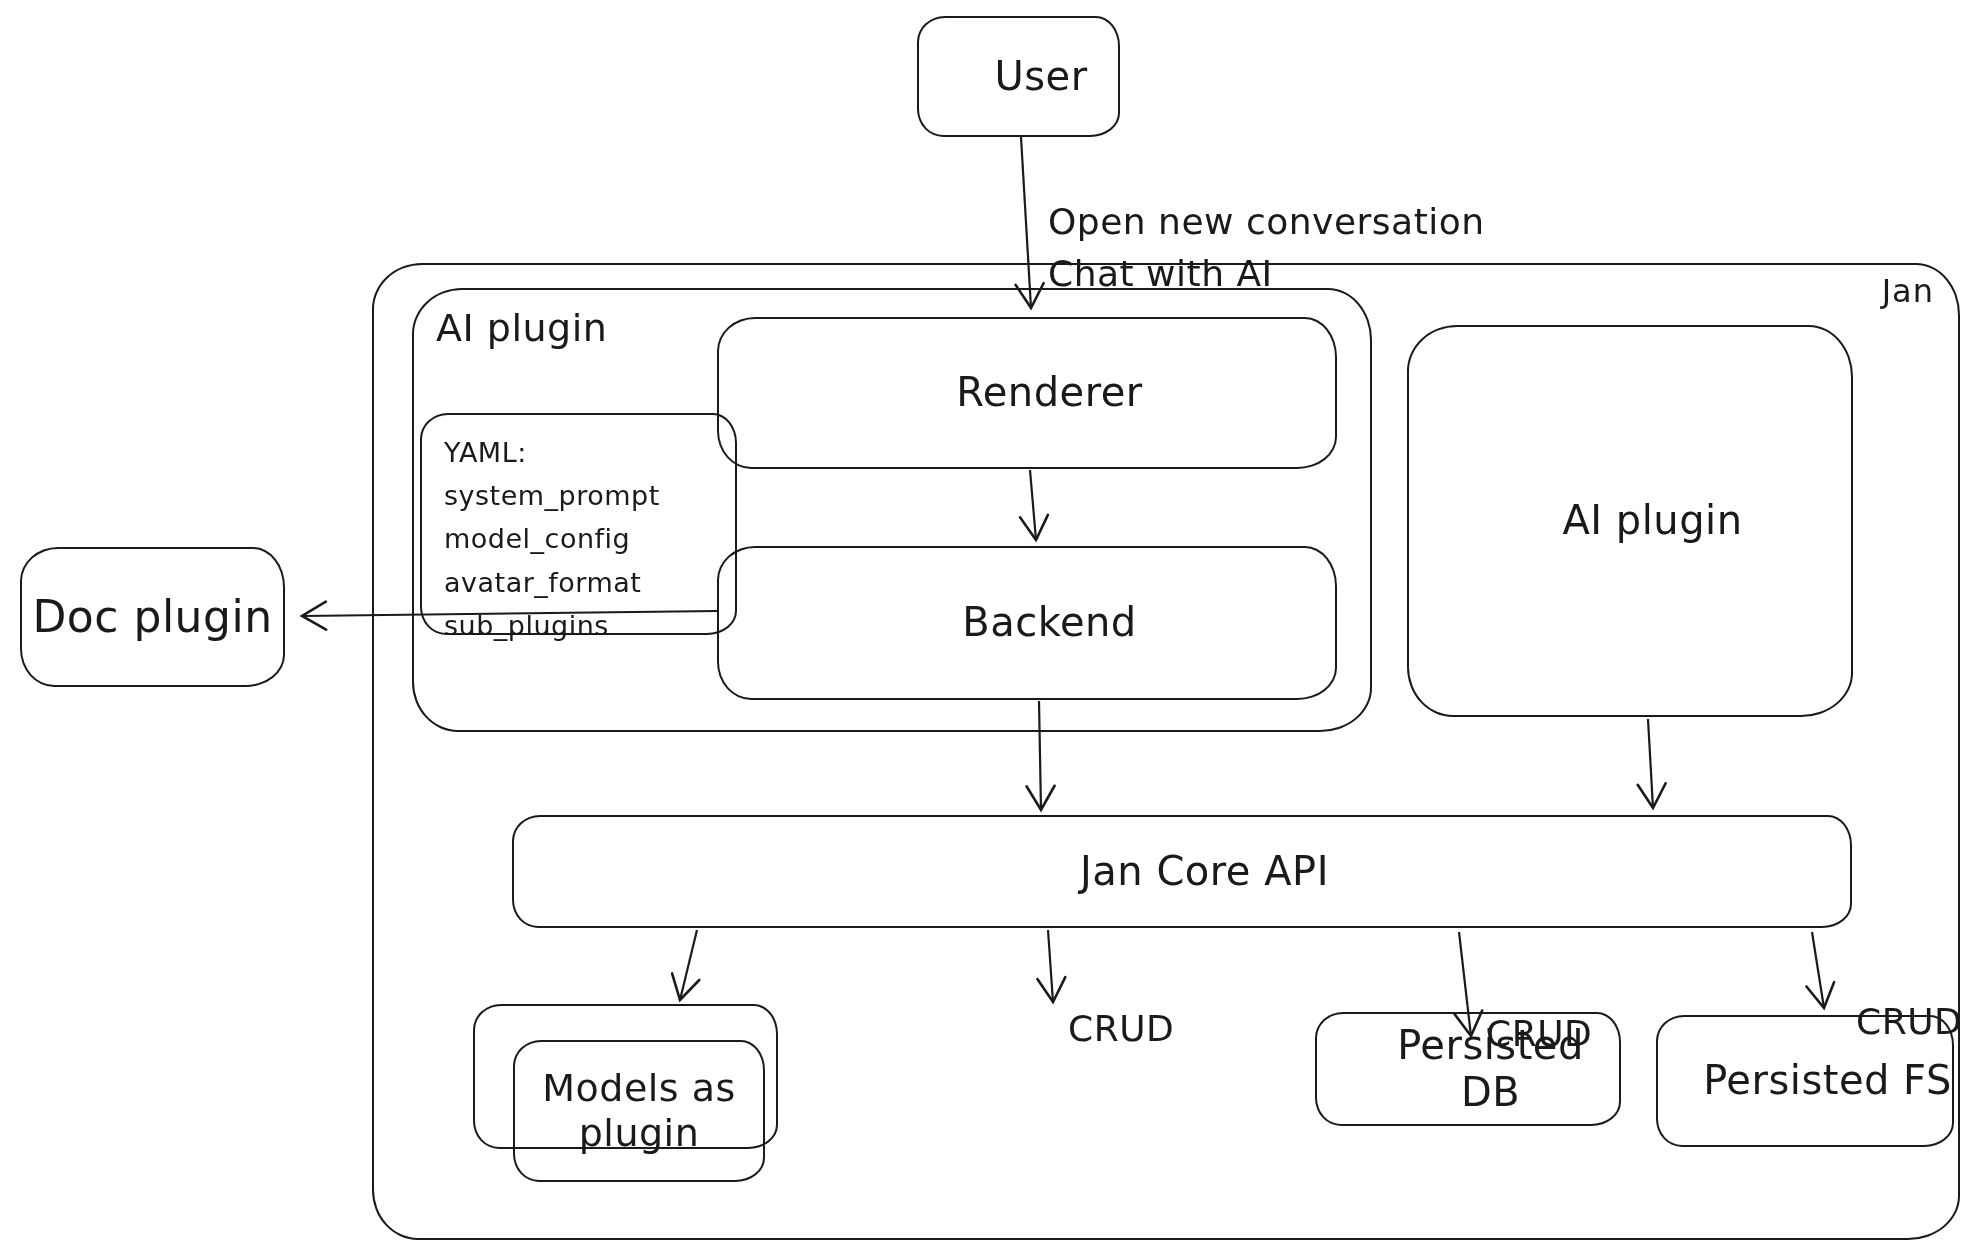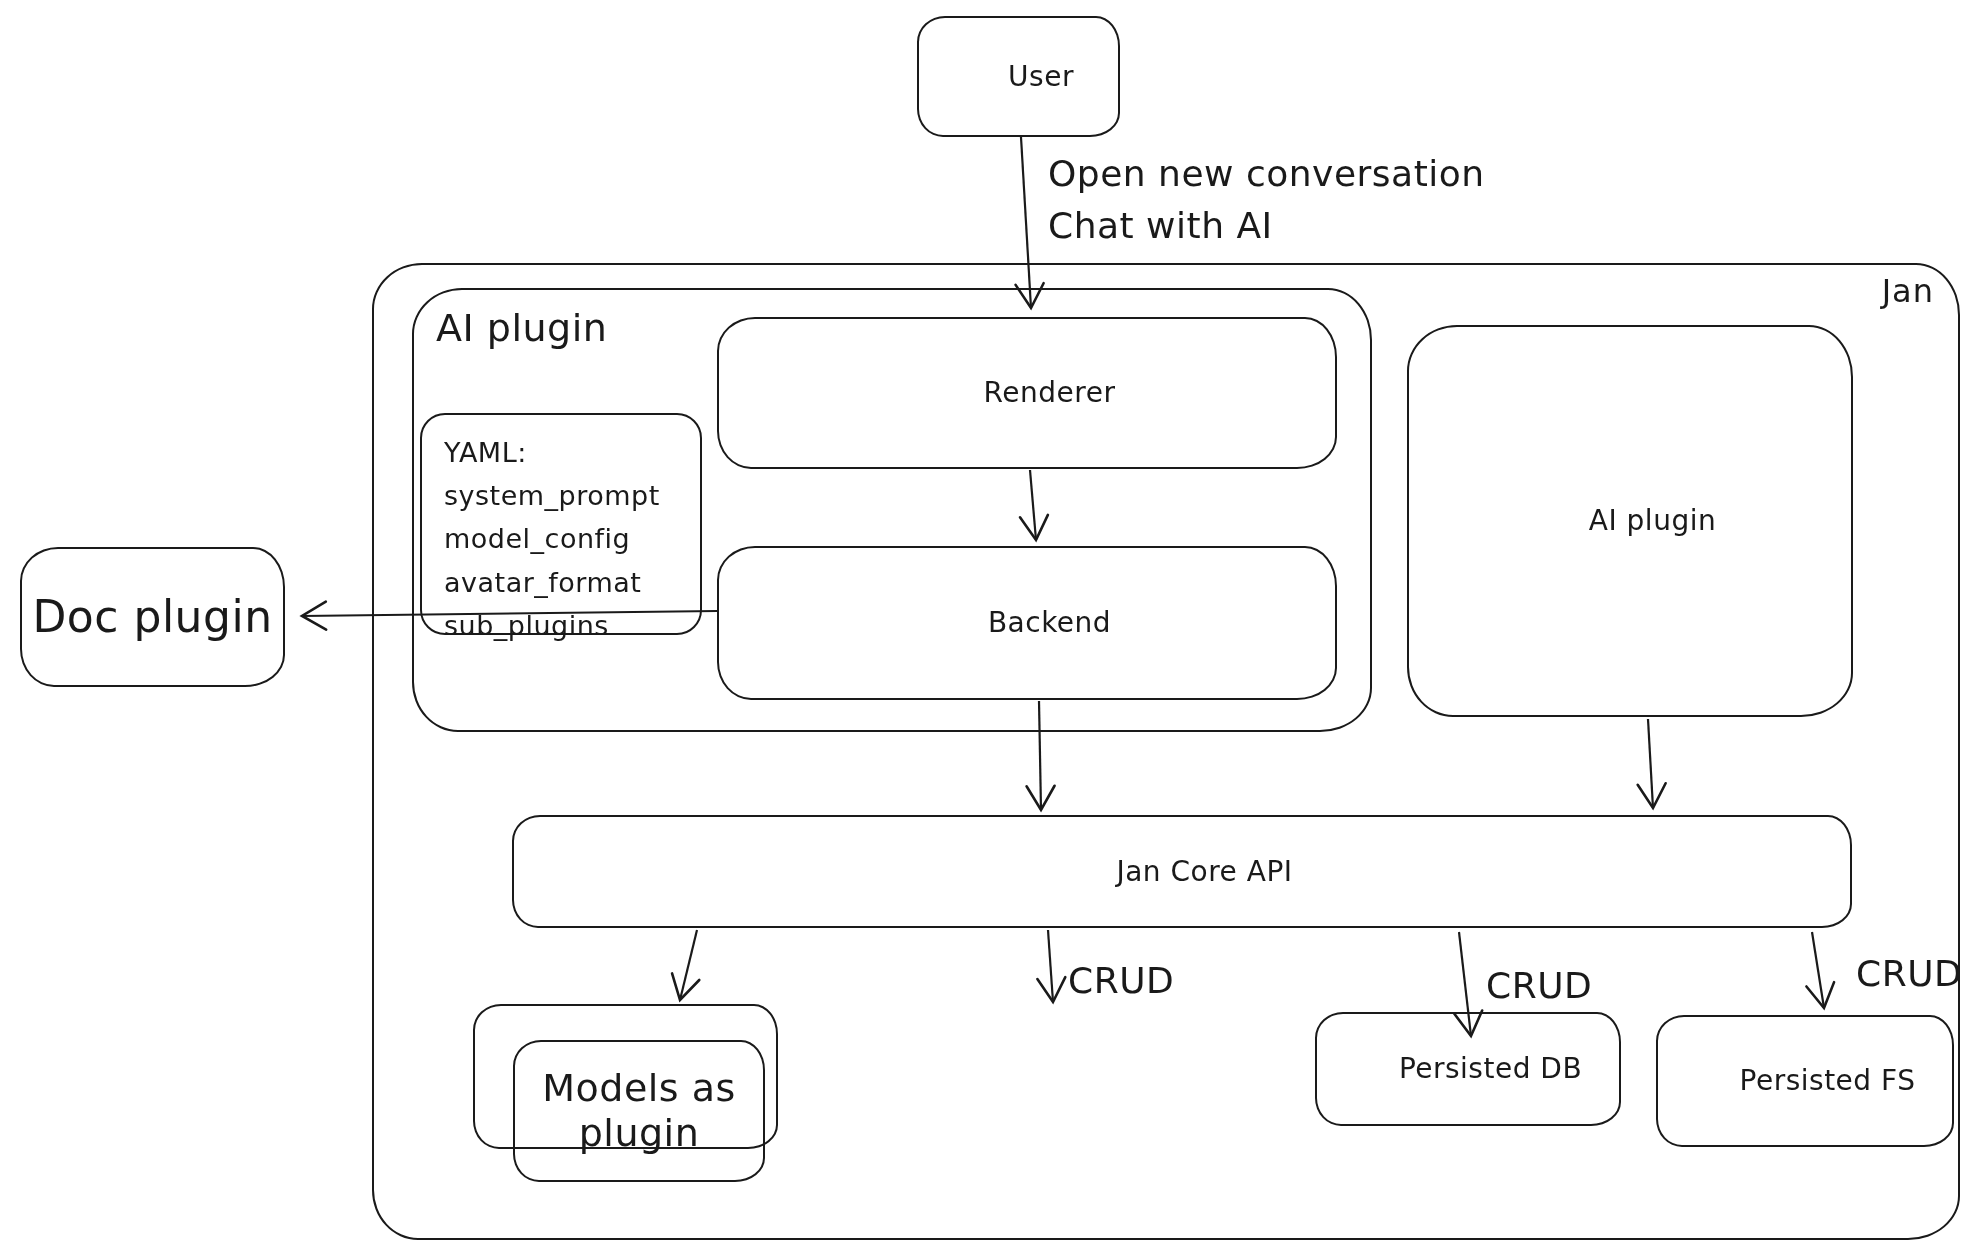--- a/index.html
+++ b/index.html
@@ -33,29 +33,30 @@
     z-index: 2;
     box-sizing: border-box;
   }
   .container { z-index: 1; }
   .label-abs {
     position: absolute;
     letter-spacing: 0.5px;
     z-index: 4;
     white-space: pre-line;
     line-height: 1.45;
+    margin-top: 48px;
   }
   
   .r-sm  { border-radius: 28px 24px 30px 26px / 26px 30px 24px 28px; }
   .r-md  { border-radius: 38px 32px 40px 34px / 34px 40px 32px 38px; }
   .r-lg  { border-radius: 50px 44px 52px 46px / 46px 52px 44px 50px; }
   .f27 { font-size: 27px; }
   .f36 { font-size: 36px; }
   .f38 { font-size: 38px; }
-  .f40 { font-size: 28px; padding-left: 45px; }
+  .f40 { font-size: 40px; padding-left: 45px; }
   .f44 { font-size: 44px; }
   .note {
     align-items: flex-start;
     justify-content: flex-start;
     text-align: left;
     padding: 16px 10px 10px 22px;
     line-height: 1.6;
   }
   .note span { display: block; }
   .corner-label {
@@ -111,21 +112,21 @@
   </div>
 
   <div class="node r-md f40" style="left:717px; top:317px; width:620px; height:152px;">
     <span>Renderer</span>
   </div>
 
   <div class="node r-md f40" style="left:717px; top:546px; width:620px; height:154px;">
     <span>Backend</span>
   </div>
 
-  <div class="node r-sm f27 note" style="left:420px; top:413px; width:282px; height:222px;border-radius:25px;">
+  <div class="node r-sm f27 note" style="left:420px; top:413px; width:317px; height:222px;">
     <div>
       <span>YAML:</span>
       <span>system_prompt</span>
       <span>model_config</span>
       <span>avatar_format</span>
       <span>sub_plugins</span>
     </div>
   </div>
 
   <div class="node r-lg f40" style="left:1407px; top:325px; width:446px; height:392px;">

